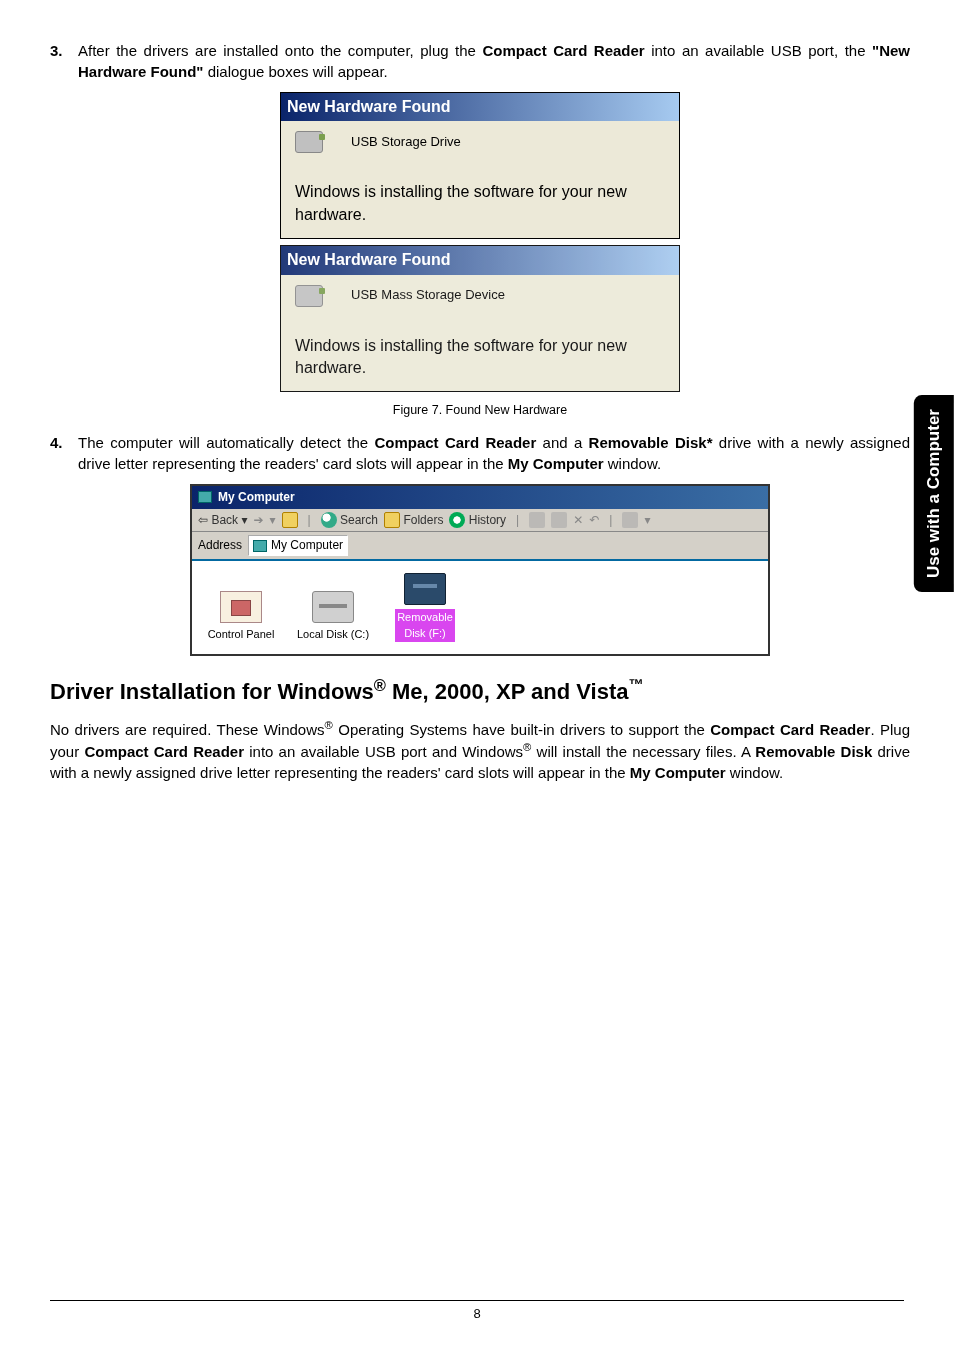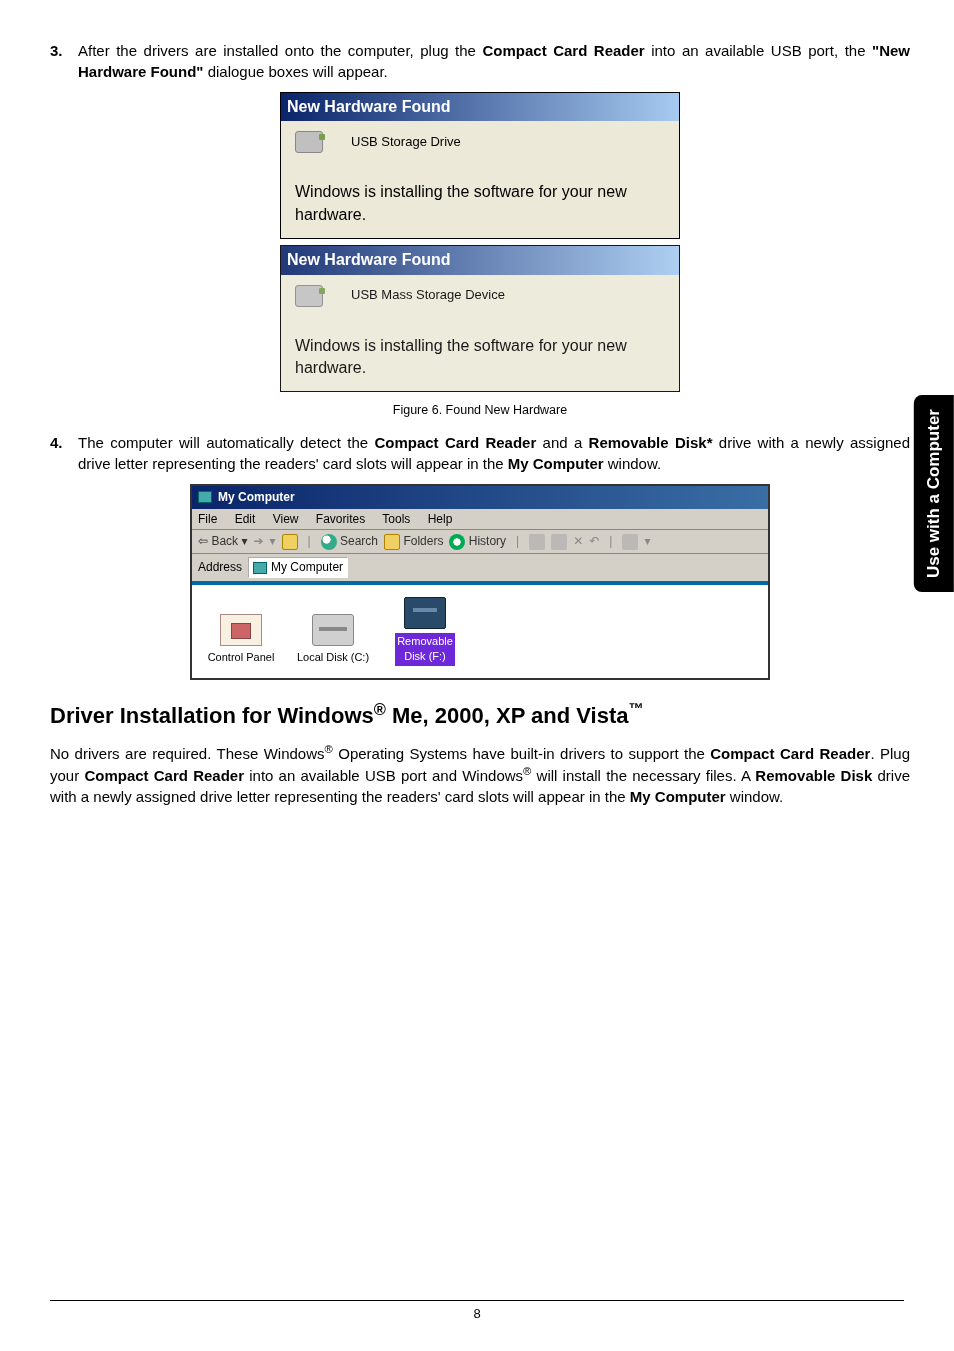--- a/index.html
+++ b/index.html
@@ -153,21 +153,21 @@
       background: #999;
       border-radius: 2px;
       vertical-align: middle;
     }
     .tb-icon.search { background: radial-gradient(circle at 35% 35%, #fff 25%, #3a8 30%); border-radius: 50%; position:relative;}
     .tb-icon.folder { background: #f0d060; border: 1px solid #b08000; }
     .tb-icon.history { background: radial-gradient(#fff 30%, #0a5 35%); border-radius:50%;}
     .tb-icon.grey { background: #aaa; opacity: 0.6; }
     .addrbar {
       background: #d4d0c8;
-      border-bottom: 4px solid #0369a1;
+      border-bottom: 2px solid #0369a1;
       padding: 3px 6px;
       display: flex;
       align-items: center;
       gap: 6px;
     }
     .addr-field {
       border: 1px inset #fff;
       background: #fff;
       padding: 1px 4px;
       display: flex;
@@ -209,21 +209,21 @@
       content:""; position:absolute; left:6px; top:12px; width:28px; height:4px; background:#888;
     }
     .drive-icon.rem {
       background: #2a4a6a; border:1px solid #123;
       border-radius:2px; position:relative;
     }
     .drive-icon.rem::after{
       content:""; position:absolute; left:8px;top:10px;width:24px;height:4px;background:#68a;
     }
     .drive.selected .label {
-      background: #6d28d9; color: #fff; padding: 1px 2px; display:inline-block;
+      background: #d946ef; color: #fff; padding: 1px 2px; display:inline-block;
     }
     
     h2.section {
       font-size: 22px;
       font-weight: bold;
       margin: 18px 0 10px 0;
     }
     sup.reg { font-size: 0.75em; vertical-align: super; }
     sup.tm { font-size: 0.7em; vertical-align: top; }
     
@@ -278,42 +278,34 @@
         <div class="dialog-body">
           <div class="dialog-row">
             <div class="hw-icon"></div>
             <div>USB Mass Storage Device</div>
           </div>
           <div class="dialog-msg">Windows is installing the software for your new hardware.</div>
         </div>
       </div>
     </div>
   </div>
-  <div class="caption">Figure 6. Found New Hardware</div>
+  <div class="caption">Figure 7. Found New Hardware</div>
 
   <div class="list-item">
     <div class="list-num">4.</div>
     <div class="list-text">
       <span>The computer will automatically detect the </span><b>Compact Card Reader</b><span> and a </span><b>Removable Disk*</b><span> drive with a newly assigned drive letter representing the readers' card slots will appear in the </span><b>My Computer</b><span> window.</span>
     </div>
   </div>
 
   <div class="explorer-wrap">
     <div class="explorer">
       <div class="explorer-title">
         <span class="title-icon"></span>
         <span>My Computer</span>
-      </div>
-      <div class="menubar">
-        <span>File</span>
-        <span>Edit</span>
-        <span>View</span>
-        <span>Favorites</span>
-        <span>Tools</span>
-        <span>Help</span>
       </div>
       <div class="toolbar">
         <span>⇦ <span>Back</span> ▾</span>
         <span style="color:#888">➔</span>
         <span style="color:#888">▾</span>
         <span class="tb-icon folder"></span>
         <span class="sep">|</span>
         <span><span class="tb-icon search"></span> <span>Search</span></span>
         <span><span class="tb-icon folder"></span> <span>Folders</span></span>
         <span><span class="tb-icon history"></span> <span>History</span></span>

